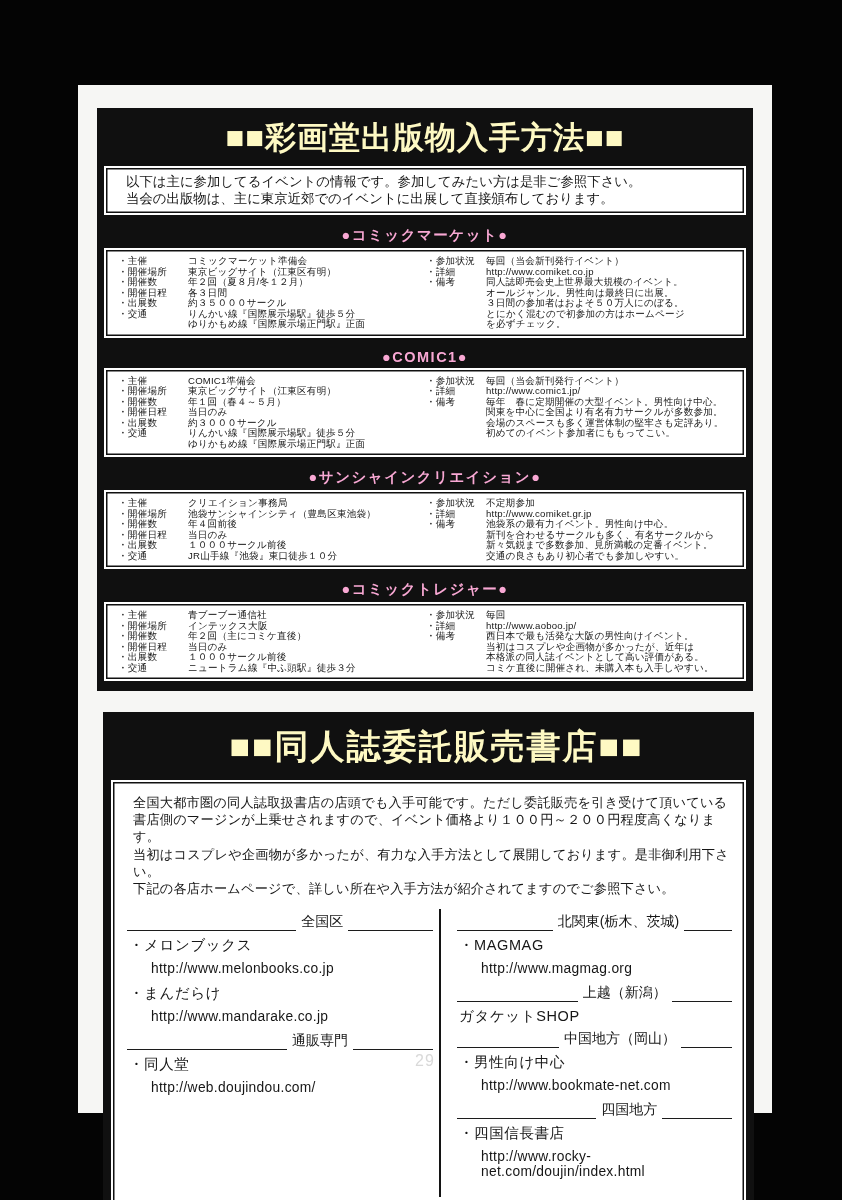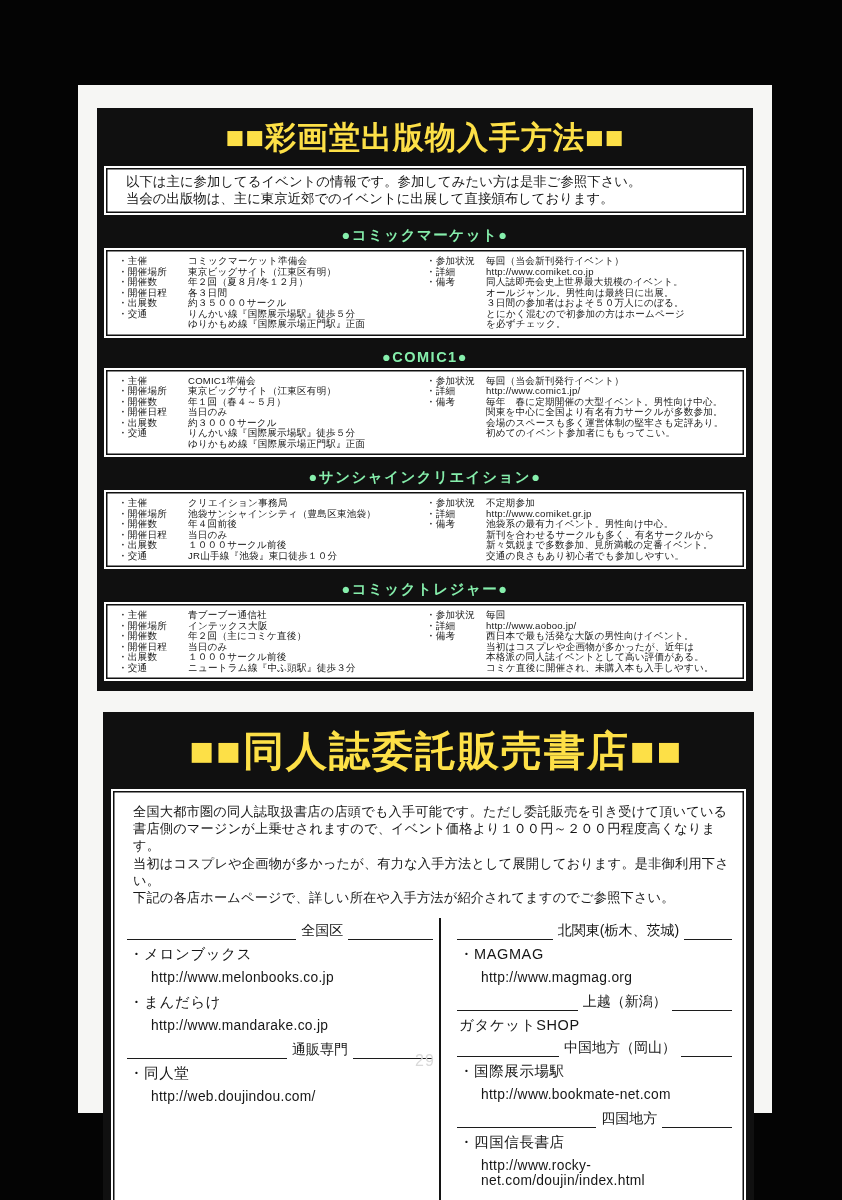--- a/index.html
+++ b/index.html
@@ -1,27 +1,27 @@
 <!DOCTYPE html>
 <html><head>
 <meta charset="utf-8">
 <style>
   html,body{margin:0;padding:0;}
   body{width:842px;height:1200px;background:#040404;font-family:"Liberation Sans","DejaVu Sans",sans-serif;}
   .canvas{position:relative;width:842px;height:1200px;background:#040404;overflow:hidden;}
   .page{position:absolute;left:78px;top:85px;width:694px;height:1028px;background:#f6f6f4;}
   .black-box{background:#101010;}
   .events{margin:23px 19px 0 19px;padding-bottom:10px;}
-  .sec-title{color:#fde047;text-align:center;font-weight:bold;}
+  .sec-title{color:#fef9c3;text-align:center;font-weight:bold;}
   .t1{font-size:31px;padding:9px 0 7px;letter-spacing:1px;}
-  .t2{font-size:41px;padding:12px 0 10px;letter-spacing:2px;margin-left:16px;}
+  .t2{font-size:34px;padding:12px 0 10px;letter-spacing:2px;margin-left:16px;}
   .inner-white{background:#ffffff;box-shadow:inset 0 0 0 2px #ffffff, inset 0 0 0 3.5px #101010;color:#161616;}
   .intro-box{margin:0 7px;padding:7px 10px 8px 22px;font-size:13.4px;line-height:17px;}
   .event{margin:8px 7px 0;}
-  .event-header{color:#86efac;font-size:14.5px;font-weight:bold;text-align:center;padding:3px 0 3px;letter-spacing:1.5px;}
+  .event-header{color:#f9a8d4;font-size:14.5px;font-weight:bold;text-align:center;padding:3px 0 3px;letter-spacing:1.5px;}
   .event-body{display:flex;padding:8px 10px 8px 14px;}
   .ev-col{font-size:9.6px;line-height:10.5px;letter-spacing:0.2px;}
   .ev-col.l{width:308px;flex:none;}
   .ev-col.r{flex:1;}
   .ev-row{display:flex;}
   .ev-label{flex:none;width:70px;}
   .ev-col.r .ev-label{width:60px;}
   .ev-value{white-space:pre-line;}
   .shops{margin:21px 18px 0 25px;padding-bottom:11px;}
   .shops-body{margin:0 8px;padding:14px 12px 20px 12px;position:relative;}
@@ -304,21 +304,21 @@
               </div>
               <div class="shop-item">
                 <div class="shop-name">ガタケットSHOP</div>
               </div>
               <div class="group-heading">
                 <span class="hline a"></span>
                 <span class="hlabel">中国地方（岡山）</span>
                 <span class="hline b"></span>
               </div>
               <div class="shop-item">
-                <div class="shop-name">・国際展示場駅</div>
+                <div class="shop-name">・男性向け中心</div>
                 <div class="shop-url">http://www.bookmate-net.com</div>
               </div>
               <div class="group-heading">
                 <span class="hline a"></span>
                 <span class="hlabel">四国地方</span>
                 <span class="hline b"></span>
               </div>
               <div class="shop-item">
                 <div class="shop-name">・四国信長書店</div>
                 <div class="shop-url">http://www.rocky-net.com/doujin/index.html</div>

